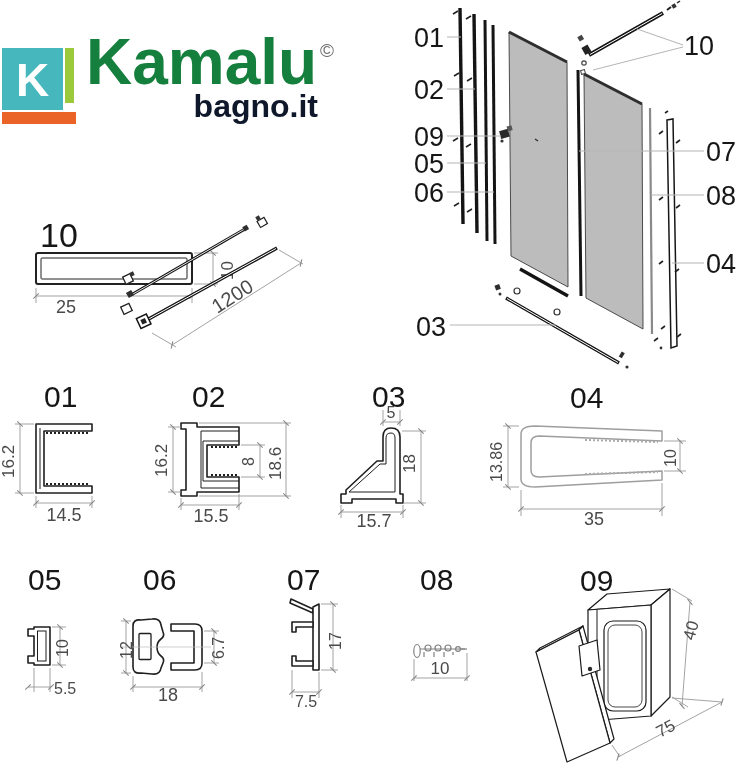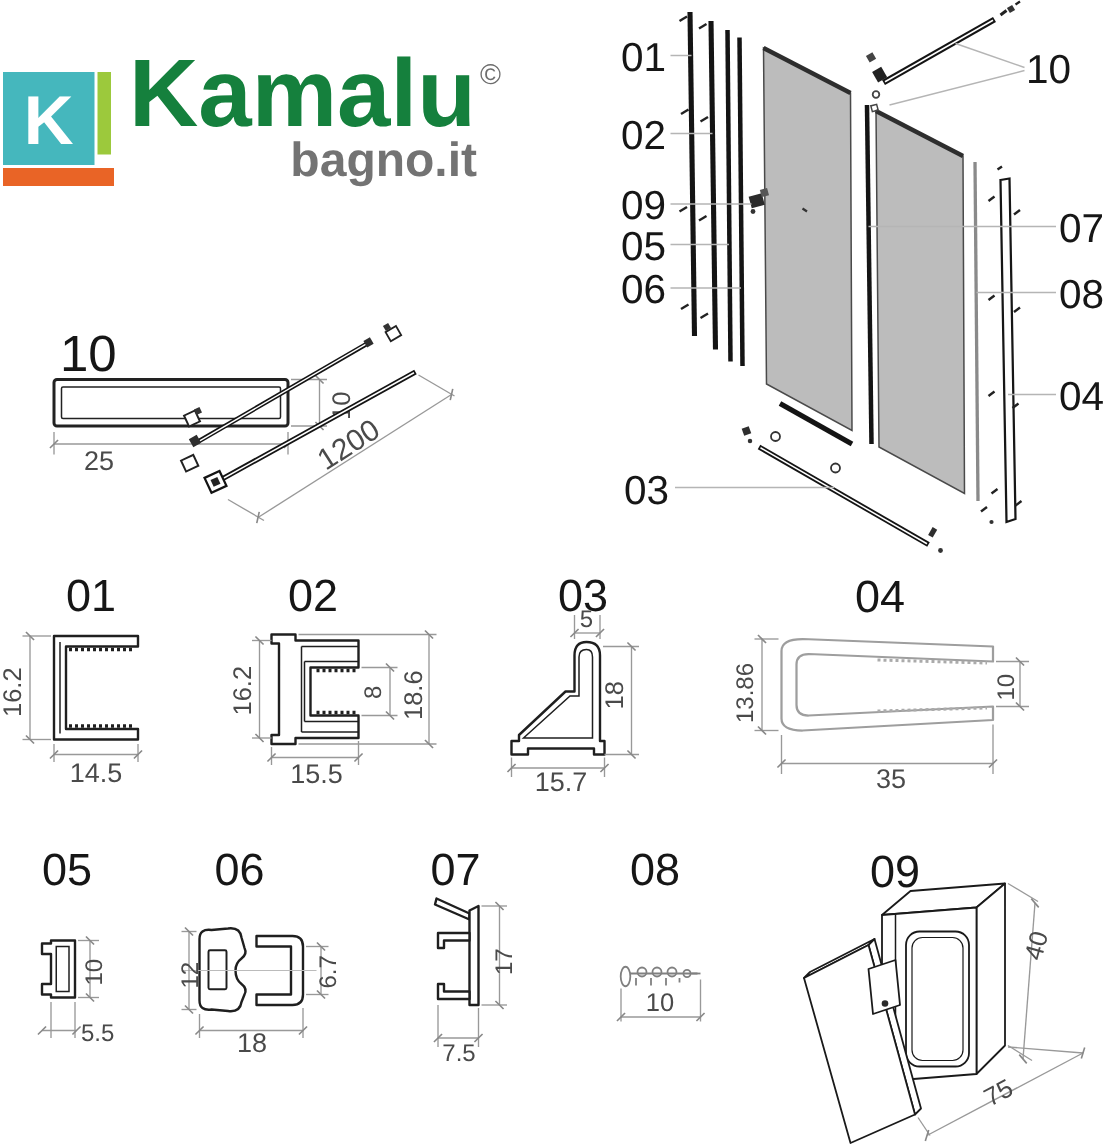--- a/index.html
+++ b/index.html
@@ -7,21 +7,21 @@
         font-family:"Liberation Sans",sans-serif;}
   
   .logo-square{position:absolute;left:2px;top:48px;width:61px;height:62px;background:#45b7bd;
                display:flex;align-items:center;justify-content:center;}
   .logo-k{color:#fff;font-size:46px;font-weight:bold;line-height:1;margin-top:2px;}
   .logo-green{position:absolute;left:65px;top:48px;width:9px;height:55px;background:#9cc93c;}
   .logo-orange{position:absolute;left:2px;top:112px;width:74px;height:12px;background:#e96426;}
   .logo-brand{position:absolute;left:86px;top:30px;font-size:64px;font-weight:bold;color:#15803d;
               letter-spacing:0px;line-height:1;}
   .logo-site{position:absolute;left:118px;top:90px;width:200px;text-align:right;
-             font-size:32px;font-weight:bold;color:#737373;line-height:1;}
+             font-size:32px;font-weight:bold;color:#0f172a;line-height:1;}
   .logo-copy{position:absolute;left:320px;top:40px;font-size:19px;color:#6d6d6d;}
   
   svg{position:absolute;overflow:visible;}
   #svg-exploded{left:400px;top:0;}
   #svg-detail10{left:20px;top:210px;}
   #svg-row1{left:0;top:375px;}
   #svg-row2{left:0;top:545px;}
   svg text{font-family:"Liberation Sans",sans-serif;fill:#4a4a4a;}
   .lbl{font-size:27px;fill:#161616;}
   .lbl-big{font-size:30px;fill:#161616;}

